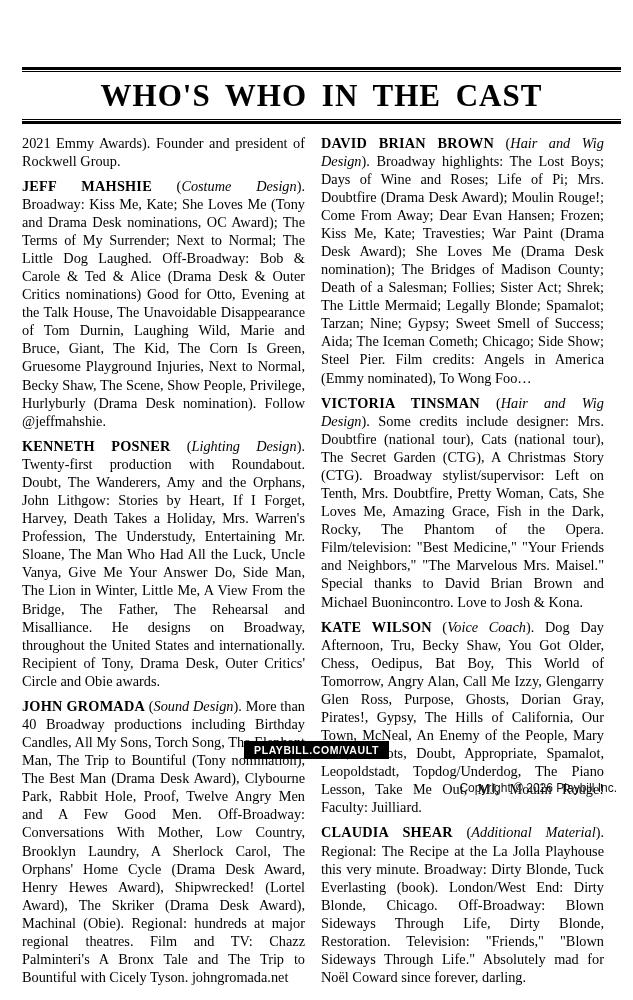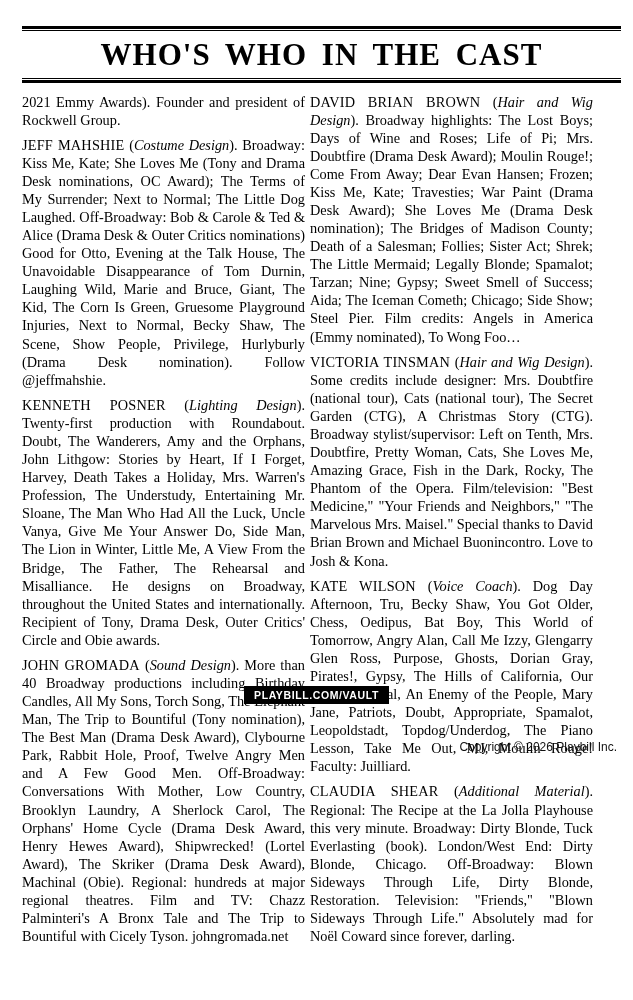--- a/index.html
+++ b/index.html
@@ -14,20 +14,21 @@
     font-family: "Liberation Serif", serif;
     color: #000000;
     position: relative;
   }
   .page {
     width: 633px;
     height: 768px;
     padding: 26px 12px 0 22px;
     position: relative;
     background: #fff;
+    margin-top: 41px;
   }
   .rule-top {
     border-top: 3px solid #000;
     border-bottom: 1px solid #000;
     height: 5px;
     margin: 0 0 0 0;
   }
   .title {
     text-align: center;
     font-family: "Liberation Serif", serif;
@@ -39,43 +40,43 @@
     word-spacing: 6px;
   }
   .rule-bottom {
     border-top: 1px solid #000;
     border-bottom: 3px solid #000;
     height: 5px;
     margin: 0 0 10px 0;
   }
   .columns {
     display: flex;
-    gap: 5px;
+    gap: 16px;
     align-items: flex-start;
   }
   .col {
     width: 283px;
     font-size: 14.3px;
     line-height: 1.265;
     text-align: justify;
     text-justify: inter-word;
     hyphens: auto;
   }
   .para {
     margin: 0 0 7px 0;
     text-indent: 0;
   }
   .para:last-child { margin-bottom: 0; }
-  .nm { font-variant: small-caps; font-weight: normal; letter-spacing: 0.2px; }
+  .nm { font-variant: small-caps; font-weight: bold; letter-spacing: 0.2px; }
   .it { font-style: italic; }
   .footer-bar {
     position: absolute;
     left: 0;
     right: 0;
-    bottom: 64px;
+    bottom: 50px;
     text-align: center;
   }
   .playbill-tag {
     display: inline-block;
     background: #000;
     color: #fff;
     font-family: "Liberation Sans", sans-serif;
     font-weight: bold;
     font-size: 10.5px;
     letter-spacing: 0.6px;

